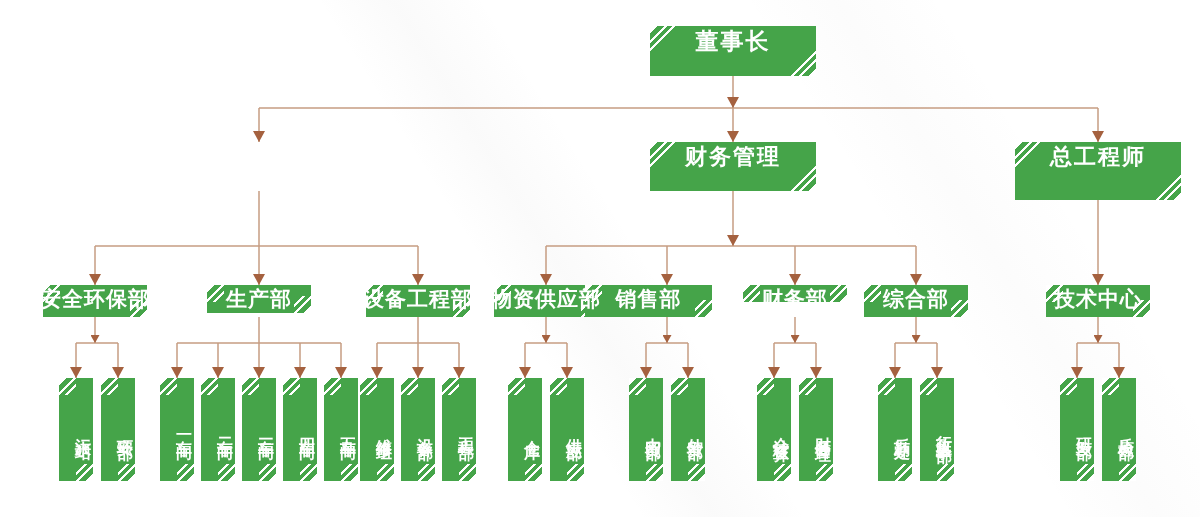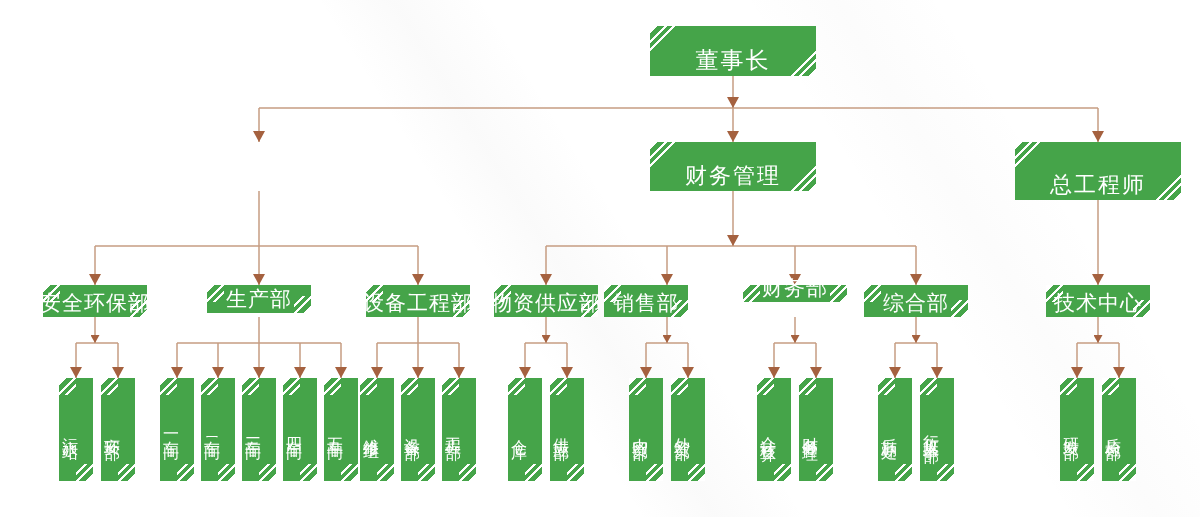--- a/index.html
+++ b/index.html
@@ -14,21 +14,21 @@
     position:absolute;inset:0;pointer-events:none;
     background:
       linear-gradient(58deg, transparent 42%, rgba(120,120,120,0.035) 47%, transparent 53%),
       linear-gradient(58deg, transparent 70%, rgba(120,120,120,0.025) 76%, transparent 83%);
   }
   svg.connectors{position:absolute;left:0;top:0;}
   .conn{fill:none;stroke:var(--line);stroke-width:1.5;}
   .arrowhead{fill:var(--arrow);stroke:none;}
   .node{
     position:absolute;background:var(--box);color:var(--label_text);
-    display:flex;align-items:flex-end;justify-content:center;box-sizing:border-box;
+    display:flex;align-items:flex-start;justify-content:center;box-sizing:border-box;font-weight:bold;
   }
   .node::before{
     content:"";position:absolute;top:0;left:0;width:26px;height:26px;pointer-events:none;
     background:linear-gradient(135deg,#fff 0 5px,rgba(0,0,0,0) 5px 10px,#fff 10px 12.5px,rgba(0,0,0,0) 12.5px 16px,#fff 16px 18px,rgba(0,0,0,0) 18px);
   }
   .node::after{
     content:"";position:absolute;bottom:0;right:0;width:26px;height:26px;pointer-events:none;
     background:linear-gradient(315deg,#fff 0 5px,rgba(0,0,0,0) 5px 10px,#fff 10px 12.5px,rgba(0,0,0,0) 12.5px 16px,#fff 16px 18px,rgba(0,0,0,0) 18px);
   }
   .lv3::before,.lv3::after,.lv4::before,.lv4::after{width:17px;height:17px;}
@@ -129,21 +129,21 @@
     </div>
   <div class="node lv3" style="left:207px;top:285px;width:104px;height:28px">
       <span class="lbl">生产部</span>
     </div>
   <div class="node lv3" style="left:366px;top:285px;width:104px;height:32px">
       <span class="lbl">设备工程部</span>
     </div>
   <div class="node lv3" style="left:494px;top:285px;width:104px;height:32px">
       <span class="lbl">物资供应部</span>
     </div>
-  <div class="node lv3" style="left:604px;top:285px;width:84px;height:32px">
+  <div class="node lv3" style="left:585px;top:285px;width:127px;height:32px">
       <span class="lbl">销售部</span>
     </div>
   <div class="node lv3" style="left:743px;top:285px;width:104px;height:17px">
       <span class="lbl">财务部</span>
     </div>
   <div class="node lv3" style="left:864px;top:285px;width:104px;height:32px">
       <span class="lbl">综合部</span>
     </div>
   <div class="node lv3" style="left:1046px;top:285px;width:104px;height:32px">
       <span class="lbl">技术中心</span>

